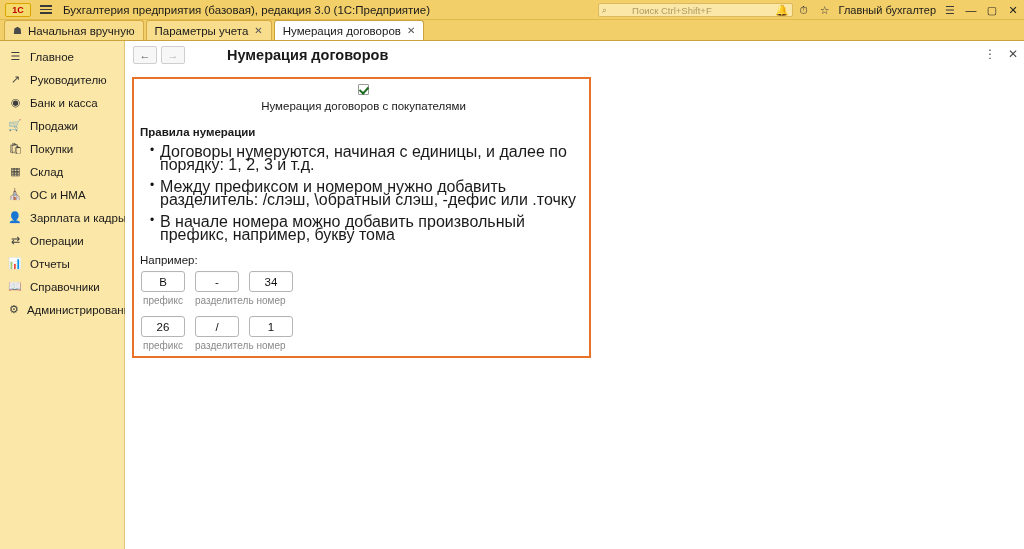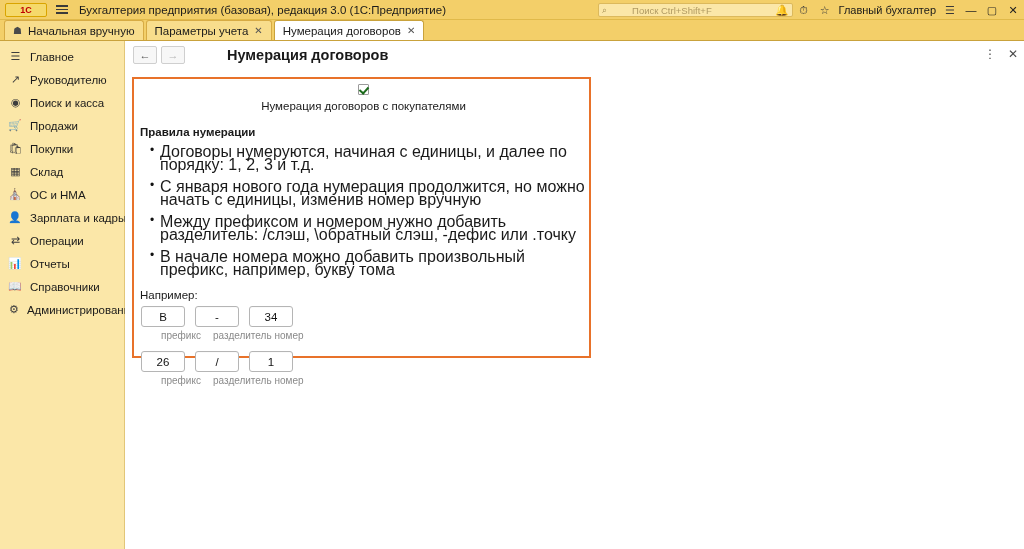--- a/index.html
+++ b/index.html
@@ -16,21 +16,21 @@
   
   .titlebar {
     height: 20px;
     background: #f3cf69;
     display: flex;
     align-items: center;
     position: relative;
     border-bottom: 1px solid #e0b94a;
   }
   .logo-1c {
-    width: 42px; height: 14px;
+    width: 26px; height: 14px;
     margin-left: 5px;
     background: #f5d96b;
     border: 1px solid #d9a400;
     border-radius: 2px;
     color: #c00000;
     font-size: 9px;
     font-weight: bold;
     display: flex; align-items: center; justify-content: center;
     letter-spacing: 0px;
   }
@@ -210,21 +210,21 @@
     background: #fff;
     display: flex; align-items: center; justify-content: center;
     font-size: 11.5px;
     color: #111;
     box-shadow: inset 0 1px 0 #fafafa;
   }
   .fld.w-prefix { width: 44px; }
   .fld.w-sep { width: 44px; }
   .fld.w-num { width: 44px; }
   .cap { font-size: 10px; color: #8a8a8a; margin-top: 2px; }
-  .caps-row { display: flex; padding-left: 25px; gap: 10px; margin-bottom: 10px; }
+  .caps-row { display: flex; padding-left: 7px; gap: 10px; margin-bottom: 10px; }
   .caps-row .cap { width: 44px; text-align: center; }
 </style>
 </head>
 <body>
 
 <div class="titlebar">
   <div class="logo-1c">1C</div>
   <div class="burger">
       <i></i>
       <i></i>
@@ -270,21 +270,21 @@
     <div class="side-item">
       <span class="ico">☰</span>
       <span>Главное</span>
     </div>
     <div class="side-item">
       <span class="ico">↗</span>
       <span>Руководителю</span>
     </div>
     <div class="side-item">
       <span class="ico">◉</span>
-      <span>Поиск и касса</span>
+      <span>Банк и касса</span>
     </div>
     <div class="side-item">
       <span class="ico">🛒</span>
       <span>Продажи</span>
     </div>
     <div class="side-item">
       <span class="ico">🛍</span>
       <span>Покупки</span>
     </div>
     <div class="side-item">
@@ -333,21 +333,20 @@
 
       <div class="chk-row">
         <span class="chkbox"></span>
         <span class="chk-label">Нумерация договоров с покупателями</span>
       </div>
 
       <div class="rules-title">Правила нумерации</div>
 
       <ul class="rules">
         <li>Договоры нумеруются, начиная с единицы, и далее по порядку: 1, 2, 3 и т.д.</li>
-        <li>С января нового года нумерация продолжится, но можно начать с единицы, изменив номер вручную</li>
         <li>Между префиксом и номером нужно добавить разделитель: /слэш, \обратный слэш, -дефис или .точку</li>
         <li>В начале номера можно добавить произвольный префикс, например, букву тома</li>
       </ul>
 
       <div class="example-label">Например:</div>
 
       <div class="field-row">
         <div class="fld w-prefix">В</div>
         <div class="fld w-sep">-</div>
         <div class="fld w-num">34</div>

